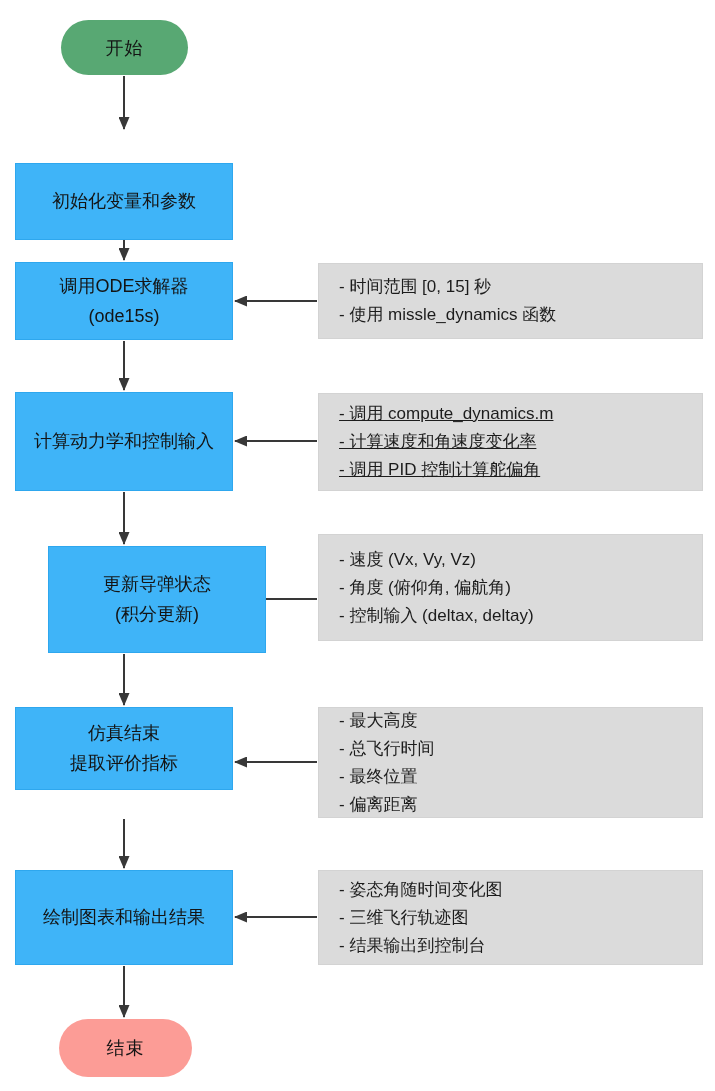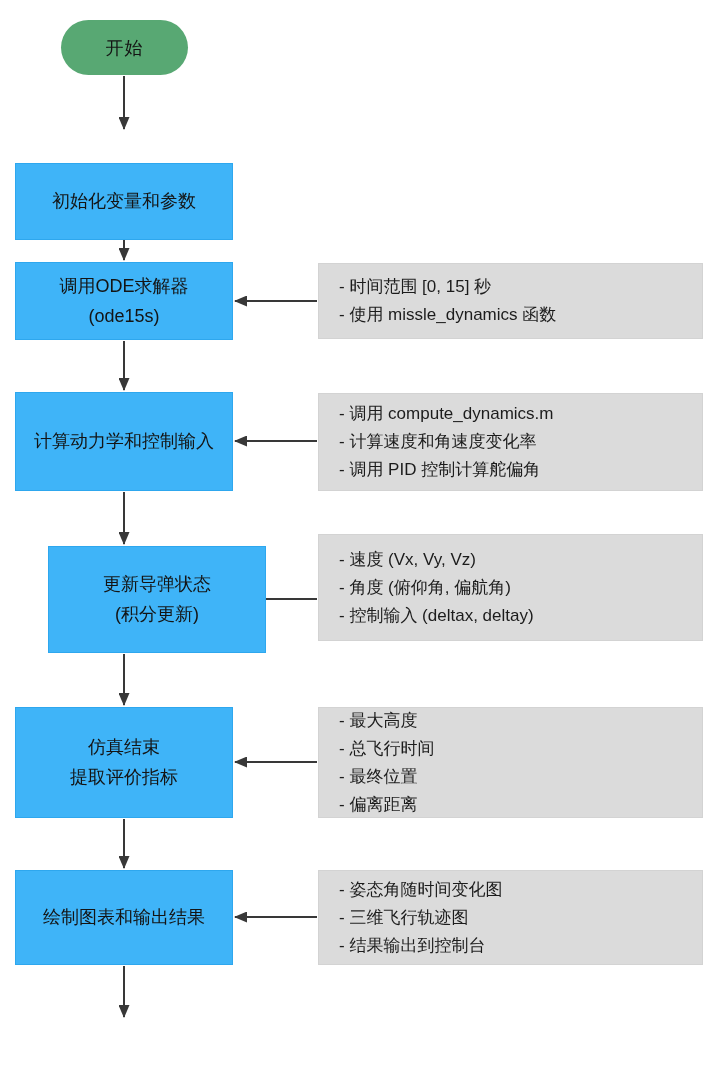--- a/index.html
+++ b/index.html
@@ -47,41 +47,41 @@
     gap: 9px;
     font-size: 18px;
     color: #141414;
     text-align: center;
     line-height: 21px;
   }
   .p1 { top: 131px; height: 77px; margin-top: 32px; }
   .p2 { top: 262px; height: 78px; }
   .p3 { top: 392px; height: 99px; }
   .p4 { top: 546px; height: 107px; margin-left: 33px; }
-  .p5 { top: 707px; height: 111px; }
+  .p5 { top: 707px; height: 83px; }
   .p6 { top: 870px; height: 95px; }
 
   .note {
     position: absolute;
     left: 318px;
     width: 385px;
     background: #DBDBDB;
     border: 1px solid #D3D3D3;
     display: flex;
     flex-direction: column;
     justify-content: center;
     padding-left: 20px;
     padding-right: 24px;
     font-size: 17px;
     color: #1c1c1c;
     line-height: 28px;
     text-align: left;
   }
   .n1 { top: 263px; height: 76px; }
-  .n2 { top: 393px; height: 98px; }
+  .n2 { top: 393px; height: 98px; text-decoration: underline; }
   .n3 { top: 534px; height: 107px; }
   .n4 { top: 707px; height: 111px; }
   .n5 { top: 870px; height: 95px; }
 
   svg.connectors {
     position: absolute;
     left: 0; top: 0;
     width: 715px; height: 1091px;
     pointer-events: none;
   }
@@ -171,14 +171,17 @@
     <div>- 最终位置</div>
     <div>- 偏离距离</div>
   </div>
 
   <div class="note n5">
     <div>- 姿态角随时间变化图</div>
     <div>- 三维飞行轨迹图</div>
     <div>- 结果输出到控制台</div>
   </div>
 
+  <div class="terminal end">
+    <span>结束</span>
+  </div>
 
 </div>
 
 </body></html>

